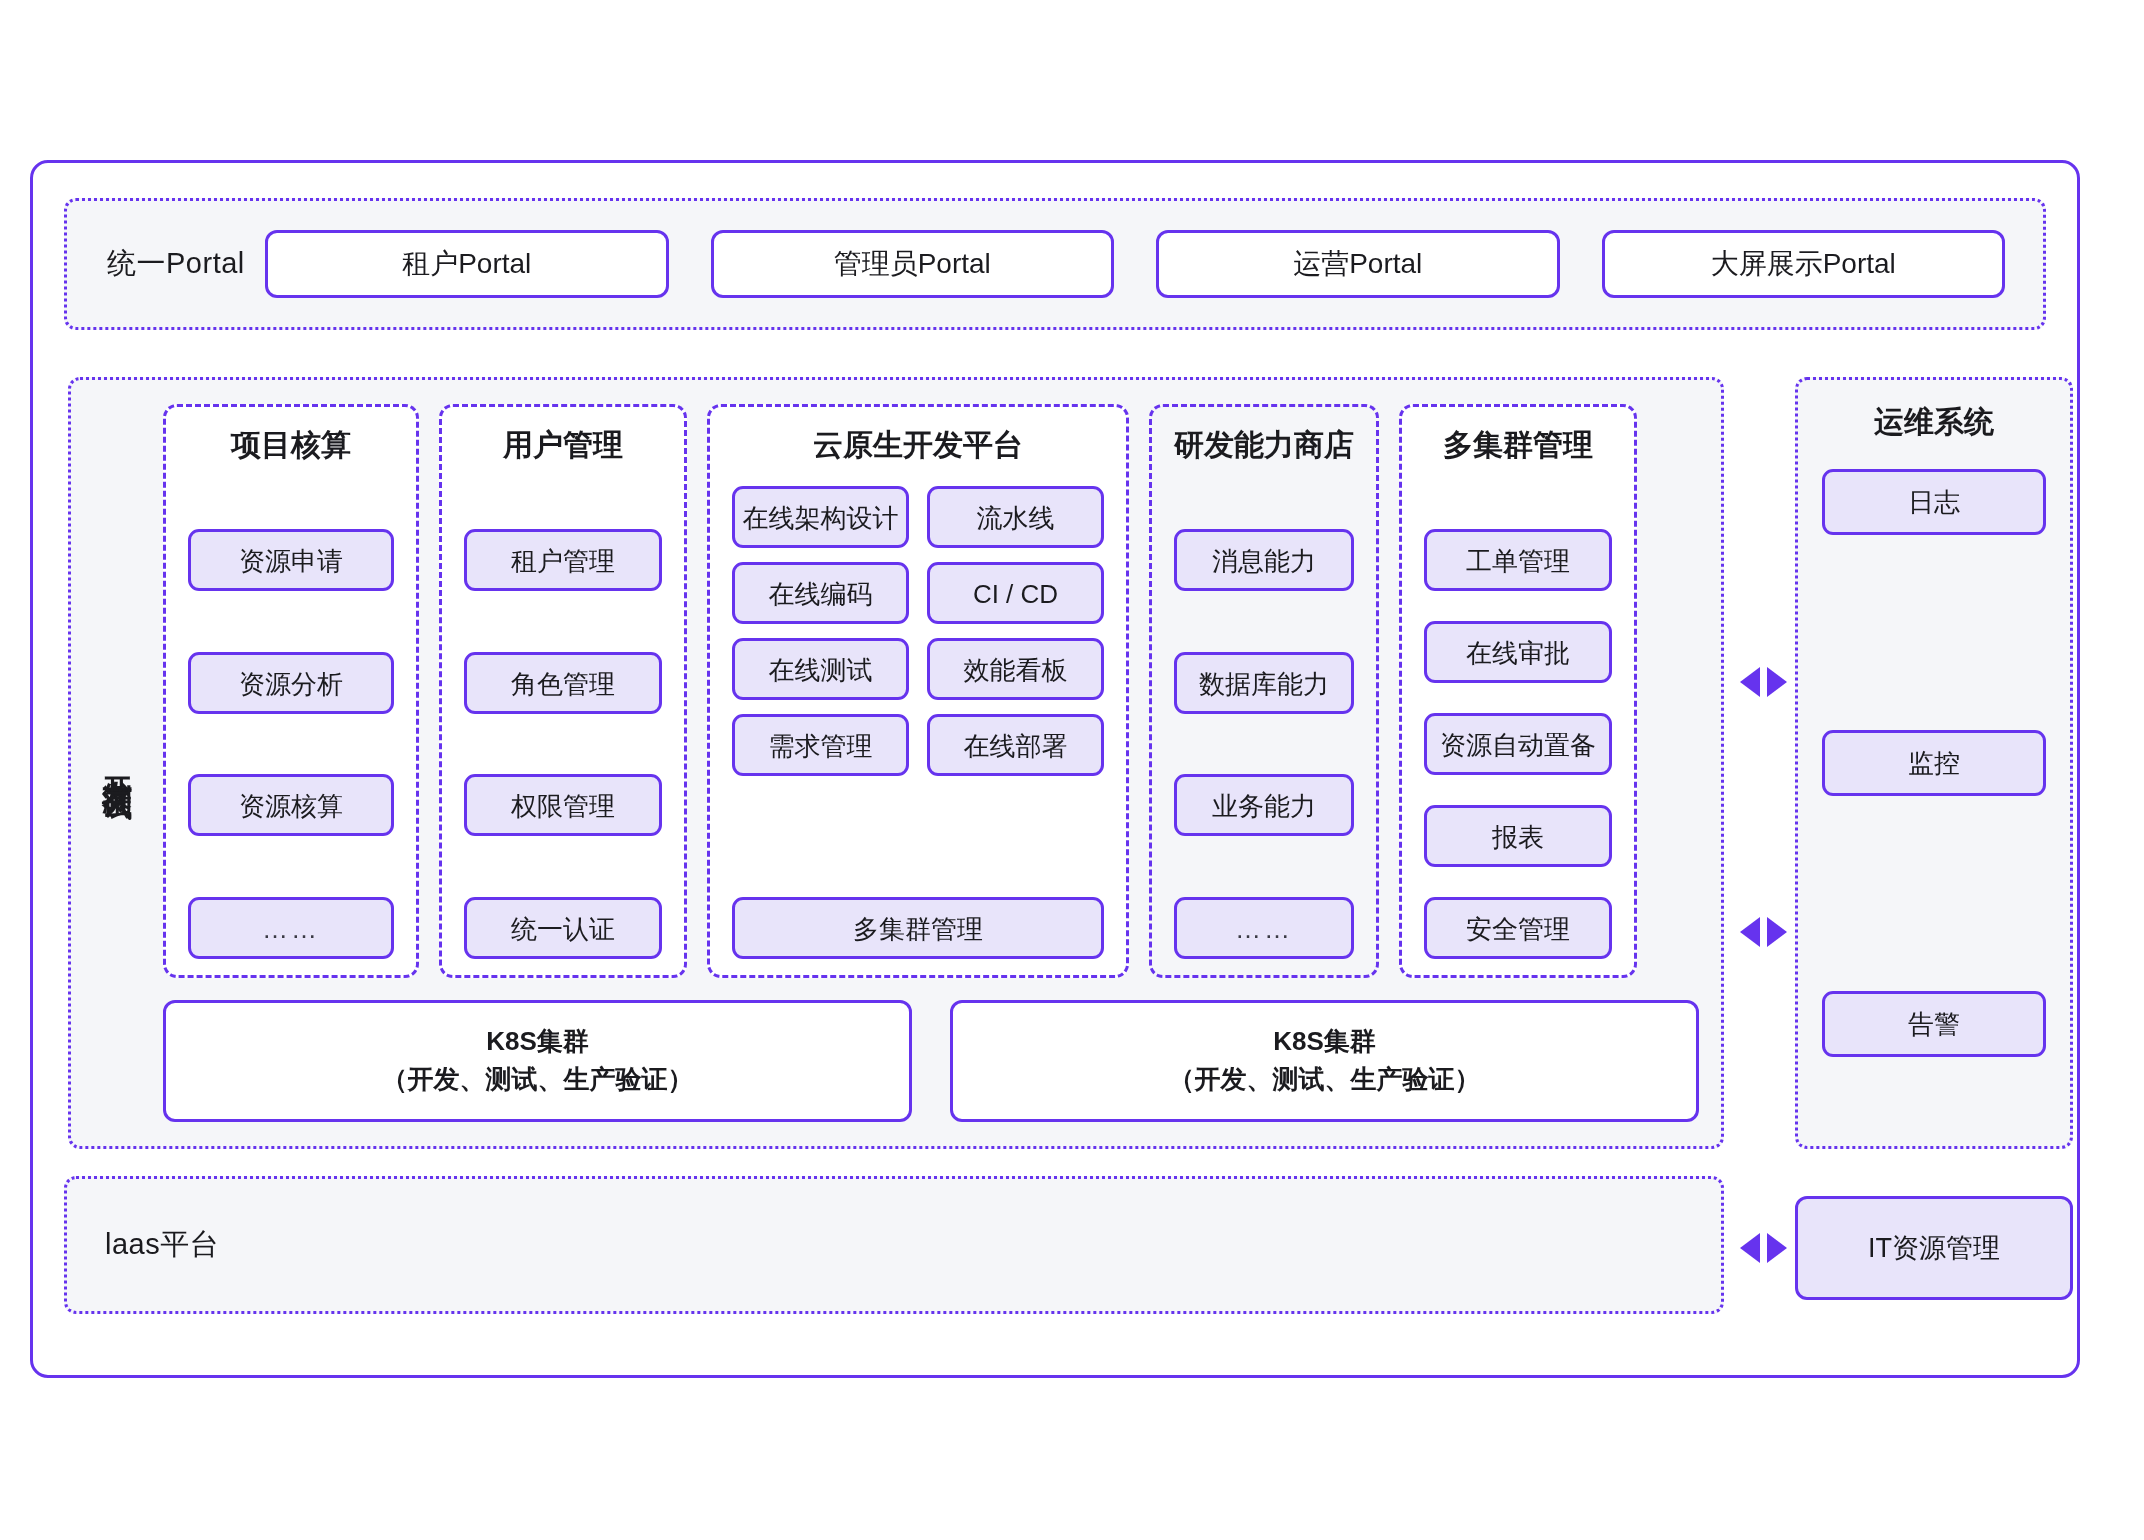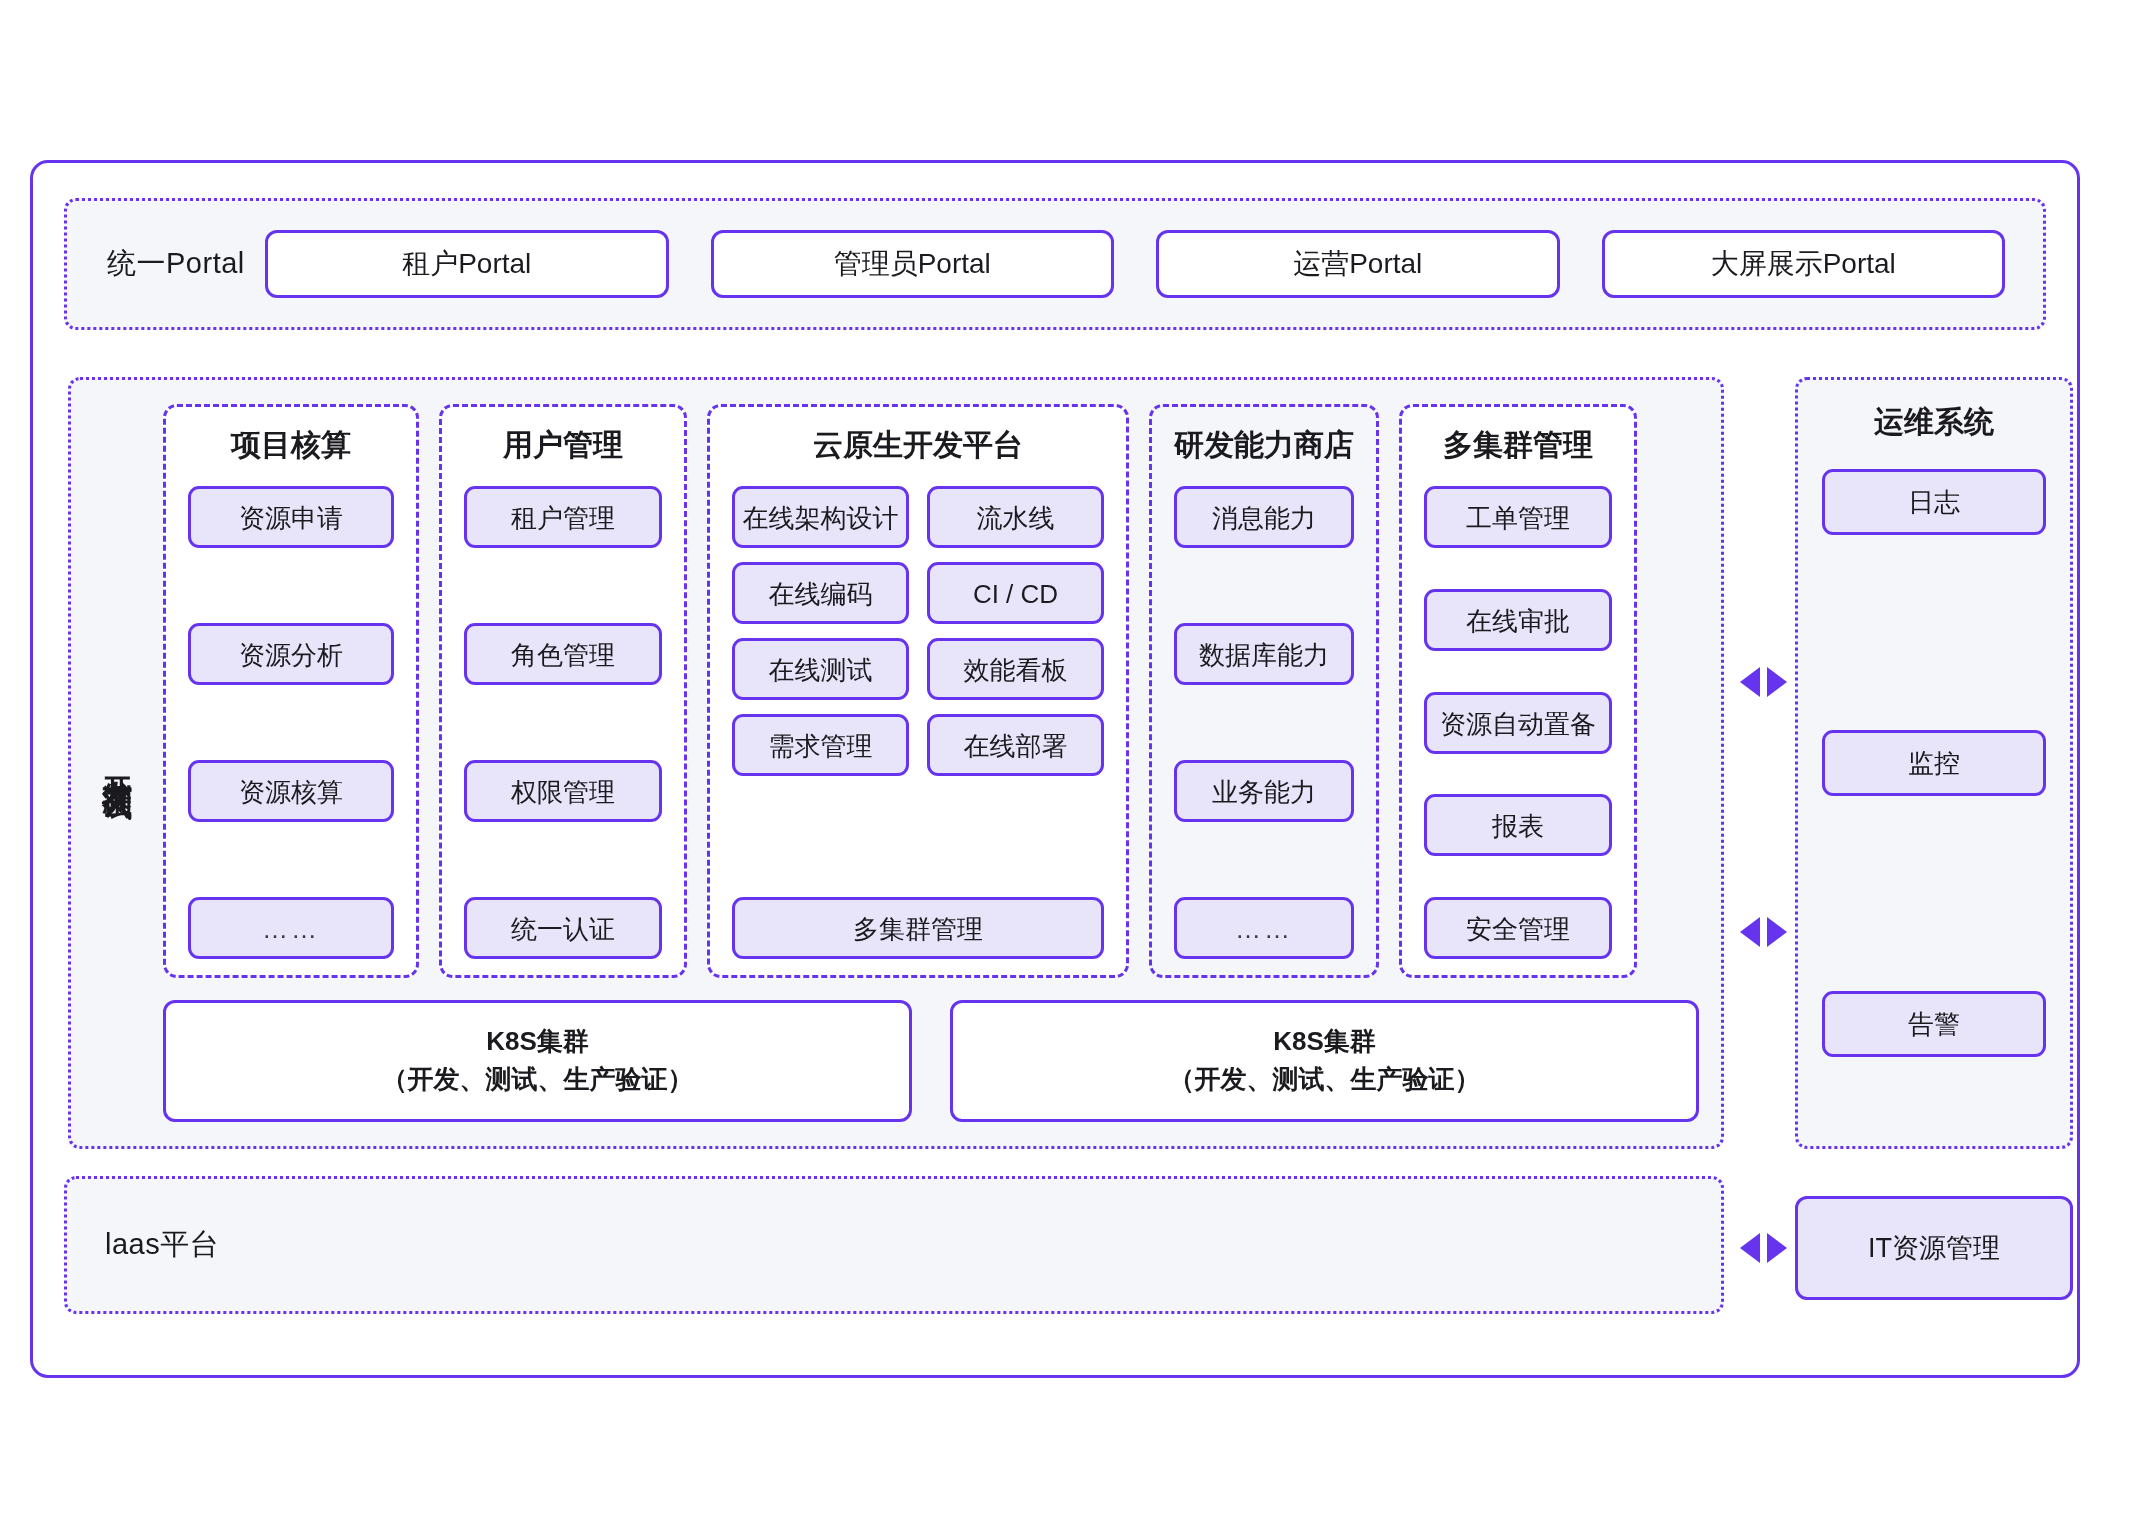--- a/index.html
+++ b/index.html
@@ -78,21 +78,21 @@
 
   .col-row{display:flex;gap:20px;height:574px;}
   .col{
     padding:18px 22px 16px 22px;
     display:flex;flex-direction:column;
   }
   .col-title{
     text-align:center;font-weight:bold;font-size:30px;margin-bottom:20px;
     white-space:nowrap;
   }
-  .col-items{flex:1;display:flex;flex-direction:column;justify-content:space-between;}
+  .col-items{flex:1;display:flex;flex-direction:column;justify-content:space-between;margin-top:43px;}
   .pill{
     background:var(--pill-bg);
     border:3px solid var(--purple);
     border-radius:11px;
     text-align:center;
     font-size:26px;
     line-height:58px;
     height:62px;
     box-sizing:border-box;
     white-space:nowrap;

